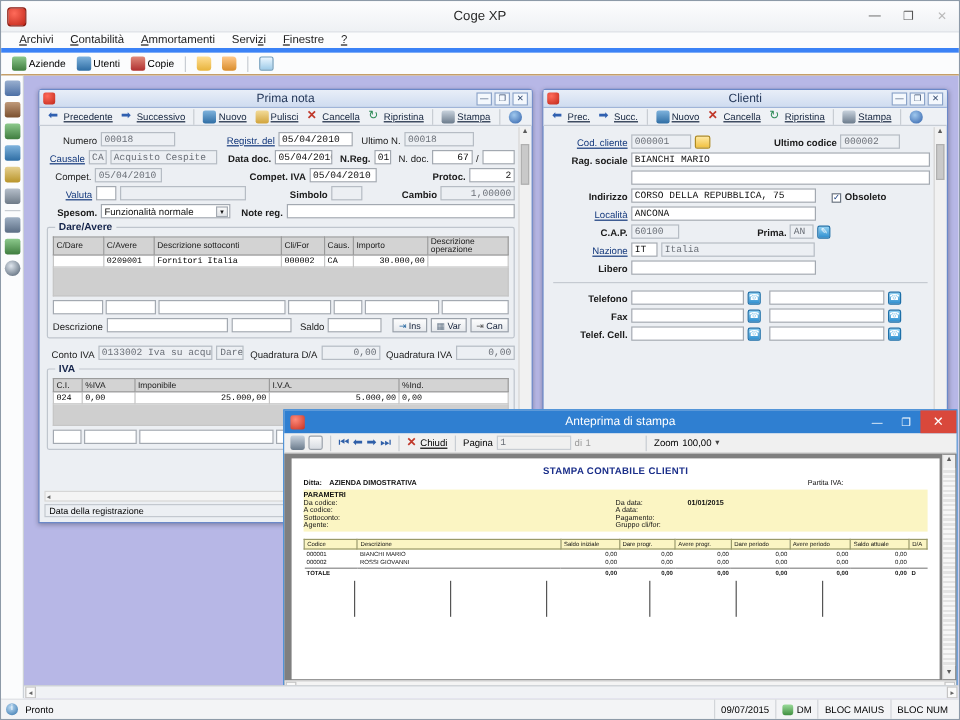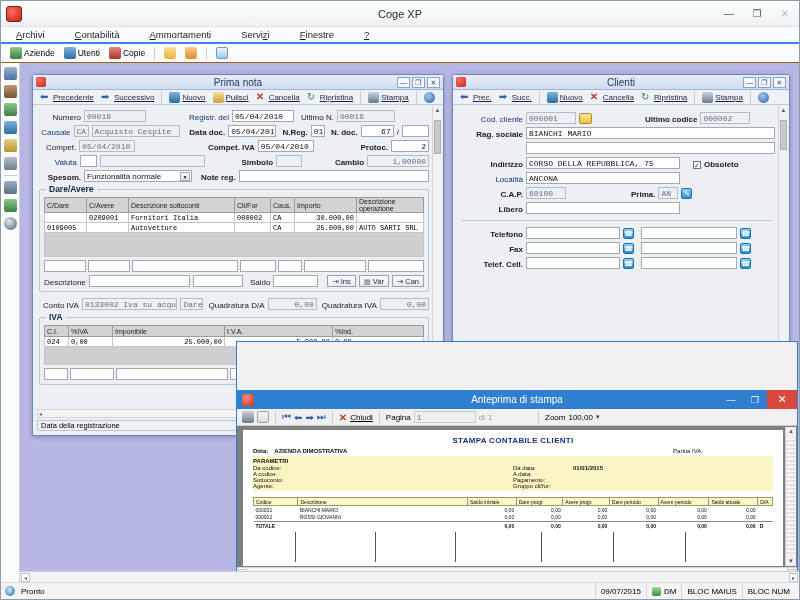--- a/index.html
+++ b/index.html
@@ -31,22 +31,22 @@
     font-size:11px; color:#2b2b2b;
   }
   .winbtns { margin-left:auto; display:flex; height:100%; }
   .winbtns div {
     width:28px; display:flex; align-items:center; justify-content:center;
     font-size:10px; color:#555;
   }
   .winbtns div.close { color:#b9b9b9; }
   
   .menubar {
-    height:17px; background:#fbfcfd; border-bottom:2px solid #3b82f6;
-    display:flex; align-items:center; padding-left:8px; flex:0 0 auto;gap:16px;
+    height:17px; background:#fbfcfd; border-bottom:4px solid #3b82f6;
+    display:flex; align-items:center; padding-left:8px; flex:0 0 auto;
   }
   .menubar span { padding:0 7px; font-size:9.5px; color:#1c1c1c; }
   .menubar span u { text-decoration:underline; }
   
   .toolbar {
     height:19px; background:#fbfcfd; border-bottom:1px solid #a16207;
     display:flex; align-items:center; padding-left:6px; gap:3px; flex:0 0 auto;
   }
   .tb-item { display:flex; align-items:center; gap:2px; padding:0 3px; font-size:8.5px; }
   .tb-ico { width:12px; height:12px; display:inline-block; border-radius:2px; }
@@ -93,21 +93,21 @@
   .child-toolbar {
     height:15px; flex:0 0 auto;
     background:#eef1f5; border-bottom:1px solid #c6ccd4;
     display:flex; align-items:center; padding-left:4px; gap:1px;
   }
   .ctb { display:flex; align-items:center; gap:2px; padding:0 3px; font-size:8px; color:#15253f; }
   .ctb .g { width:11px; height:11px; border-radius:2px; }
   .child-body { flex:1 1 auto; overflow:hidden; position:relative; padding:4px; }
   
   .lbl { font-size:8px; color:#1b1b1b; white-space:nowrap; }
-  .lbl.u { color:#13387c; }
+  .lbl.u { text-decoration:underline; color:#13387c; }
   .fld {
     background:#fff; border:1px solid #a3a9b1; height:12px;
     font-size:8px; padding:0 2px; line-height:11px;
     font-family:"Liberation Mono", monospace; color:#111; overflow:hidden; white-space:nowrap;
   }
   .fld.ro { background:#eceff3; color:#6a6f77; border-color:#b6bcc4; }
   .fld.num { text-align:right; }
   .row { display:flex; align-items:flex-end; gap:3px; margin-bottom:3px; }
   .grp {
     border:1px solid #bfc5cd; border-radius:2px; position:relative;
@@ -139,21 +139,21 @@
   }
   .scroll-v .thumb { position:absolute; top:14px; height:34px; left:1px; right:1px; background:#c9c9c9; border:1px solid #b0b0b0; }
   .arrow { font-size:6px; text-align:center; color:#5b5b5b; line-height:9px; }
   
   .prev {
     position:absolute; background:#f0f0f0;
     border:1px solid #2f7fd1; display:flex; flex-direction:column;
   }
   .prev-title {
     height:19px; background:#2f7fd1; display:flex; align-items:center;
-    position:relative; flex:0 0 auto;margin-top:48px;
+    position:relative; flex:0 0 auto;
   }
   .prev-title .pi {
     width:12px; height:12px; margin-left:5px; border-radius:2px;
     background:radial-gradient(circle at 35% 30%, #ff8a7a, #c8301f);
   }
   .prev-title .pt {
     position:absolute; left:0; right:0; text-align:center; color:#fff; font-size:10px;
   }
   .prev-btns { margin-left:auto; display:flex; height:100%; z-index:2; }
   .prev-btns div { width:24px; display:flex; align-items:center; justify-content:center; color:#fff; font-size:9px; }
@@ -322,21 +322,21 @@
           </div>
 
           <div class="row">
             <span class="lbl u" style="width:42px;text-align:right">Causale</span>
             <span class="fld ro" style="width:18px">CA</span>
             <span class="fld ro" style="width:116px">Acquisto Cespite</span>
             <span class="lbl" style="font-weight:bold;margin-left:6px">Data doc.</span>
             <span class="fld" style="width:62px">05/04/2010</span>
             <span class="lbl" style="font-weight:bold;margin-left:3px">N.Reg.</span>
             <span class="fld" style="width:17px">01</span>
-            <span class="lbl" style="font-weight:bold;margin-left:3px">N. doc.</span>
+            <span class="lbl" style="font-weight:normal;margin-left:3px">N. doc.</span>
             <span class="fld num" style="width:42px">67</span>
             <span class="lbl">/</span>
             <span class="fld" style="width:34px"></span>
           </div>
 
           <div class="row">
             <span class="lbl" style="width:42px;text-align:right">Compet.</span>
             <span class="fld ro" style="width:62px">05/04/2010</span>
             <span class="lbl" style="font-weight:bold;margin-left:70px">Compet. IVA</span>
             <span class="fld" style="width:62px">05/04/2010</span>
@@ -380,29 +380,20 @@
               </thead>
               <tbody>
                 <tr>
                   <td></td>
                   <td>0209001</td>
                   <td>Fornitori Italia</td>
                   <td>000002</td>
                   <td>CA</td>
                   <td class="r">30.000,00</td>
                   <td></td>
-                </tr>
-                <tr>
-                  <td>0109005</td>
-                  <td></td>
-                  <td>Autovetture</td>
-                  <td></td>
-                  <td>CA</td>
-                  <td class="r">25.000,00</td>
-                  <td>AUTO SARTI SRL</td>
                 </tr>
               </tbody>
             </table>
             <div class="gridfill"></div>
 
             <div style="display:flex;gap:2px;margin-top:3px">
               <span class="fld" style="width:42px"></span>
               <span class="fld" style="width:42px"></span>
               <span class="fld" style="width:106px"></span>
               <span class="fld" style="width:36px"></span>
@@ -556,20 +547,25 @@
           <div class="row">
             <span class="lbl u" style="width:64px;text-align:right">Località</span>
             <span class="fld" style="width:154px">ANCONA</span>
           </div>
           <div class="row">
             <span class="lbl" style="width:64px;text-align:right;font-weight:bold">C.A.P.</span>
             <span class="fld ro" style="width:40px">60100</span>
             <span class="lbl" style="margin-left:62px;font-weight:bold">Prima.</span>
             <span class="fld ro" style="width:20px">AN</span>
             <span class="blubtn">✎</span>
+          </div>
+          <div class="row">
+            <span class="lbl u" style="width:64px;text-align:right">Nazione</span>
+            <span class="fld" style="width:22px">IT</span>
+            <span class="fld ro" style="width:128px">Italia</span>
           </div>
           <div class="row">
             <span class="lbl" style="width:64px;text-align:right;font-weight:bold">Libero</span>
             <span class="fld" style="width:154px"></span>
           </div>
 
           <div style="border-top:1px solid #c5cad1;margin:6px 2px 6px 2px"></div>
 
           <div class="row">
             <span class="lbl" style="width:64px;text-align:right;font-weight:bold">Telefono</span>

